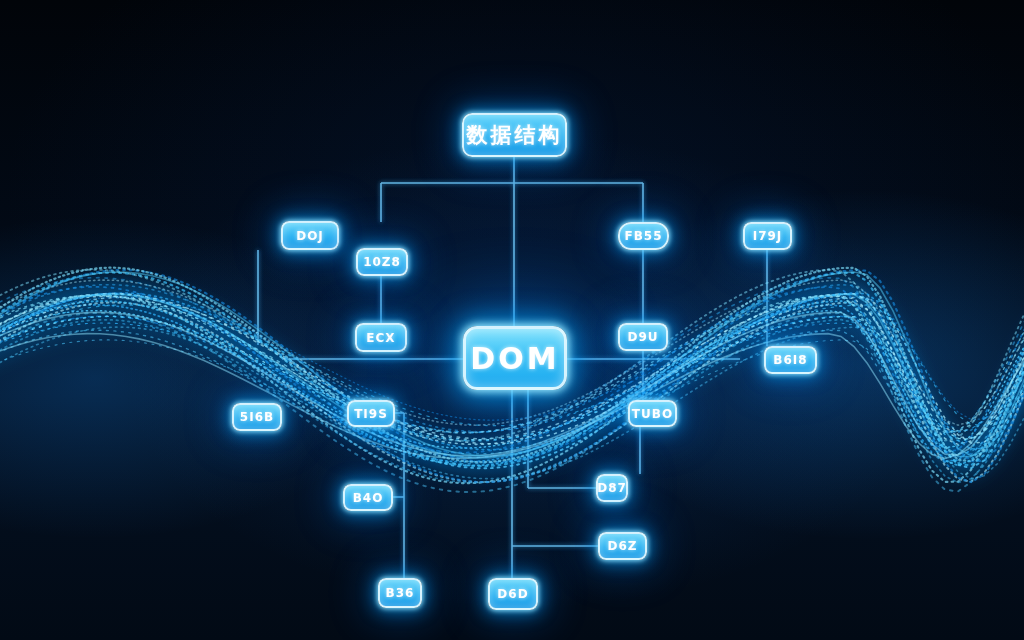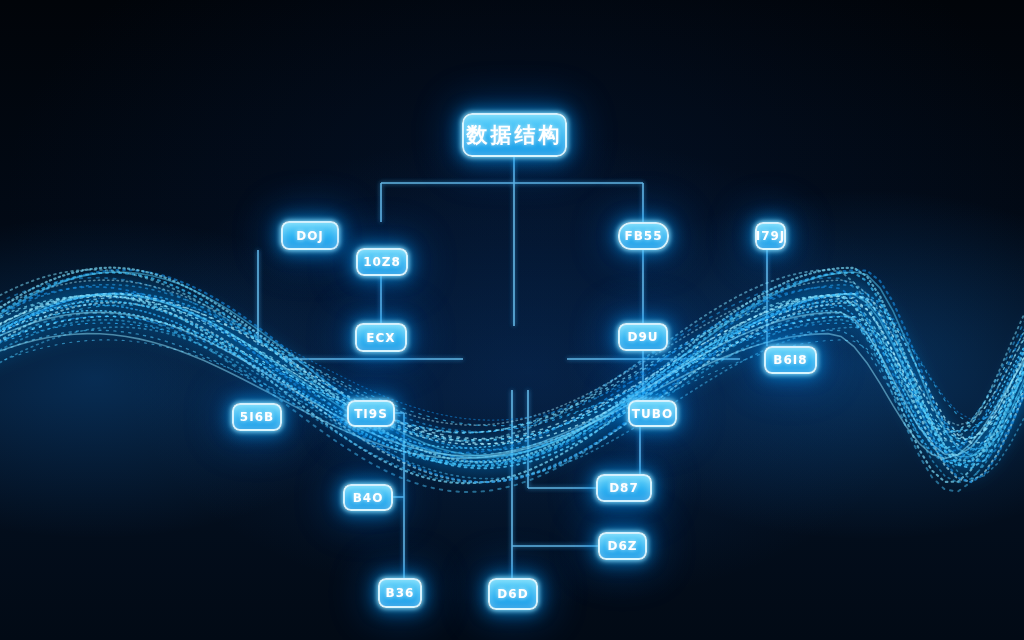--- a/index.html
+++ b/index.html
@@ -121,31 +121,32 @@
         <path d="M-30.0 335.6L-17.0 326.1L-4.0 317.1L9.0 308.6L22.0 300.9L35.0 293.9L48.0 287.7L61.0 282.5L74.0 278.3L87.0 275.1L100.0 273.0L113.0 272.0L126.0 272.2L139.0 273.4L152.0 275.8L165.0 279.2L178.0 283.6L191.0 289.1L204.0 295.4L217.0 302.6L230.0 310.5L243.0 319.1L256.0 328.2L269.0 337.8L282.0 347.7L295.0 357.8L308.0 367.9L321.0 378.0L334.0 387.9L347.0 397.6L360.0 406.8L373.0 415.5L386.0 423.6L399.0 431.0L412.0 437.5L425.0 443.2L438.0 447.9L451.0 451.5L464.0 454.1L477.0 455.6L490.0 456.0L503.0 455.3L516.0 453.5L529.0 450.5L542.0 446.5L555.0 441.5L568.0 435.6L581.0 428.8L594.0 421.2L607.0 412.9L620.0 404.0L633.0 394.7L646.0 384.9L659.0 374.9L672.0 364.8L685.0 354.6L698.0 344.6L711.0 334.8L724.0 325.4L737.0 316.4L750.0 308.0L763.0 300.3L776.0 293.4L789.0 287.3L802.0 282.2L815.0 278.0L828.0 274.9L841.0 272.9L854.0 272.0L867.0 274.7L880.0 288.1L893.0 310.9L906.0 340.4L919.0 372.8L932.0 404.1L945.0 430.4L958.0 448.4L971.0 455.9L984.0 451.9L997.0 437.0L1010.0 412.9L1023.0 382.7L1036.0 350.2L1049.0 319.4" fill="none" stroke="#53cdfc" stroke-width="1.6" opacity="0.5" stroke-linecap="round"></path>
         <path d="M-30.0 363.3L-17.0 357.6L-4.0 352.4L9.0 347.8L22.0 343.7L35.0 340.3L48.0 337.5L61.0 335.5L74.0 334.2L87.0 333.6L100.0 333.8L113.0 334.8L126.0 336.5L139.0 338.9L152.0 342.0L165.0 345.8L178.0 350.2L191.0 355.2L204.0 360.6L217.0 366.5L230.0 372.7L243.0 379.3L256.0 386.0L269.0 392.8L282.0 399.7L295.0 406.5L308.0 413.3L321.0 419.8L334.0 426.0L347.0 431.8L360.0 437.2L373.0 442.1L386.0 446.5L399.0 450.2L412.0 453.3L425.0 455.7L438.0 457.3L451.0 458.2L464.0 458.4L477.0 457.8L490.0 456.4L503.0 454.3L516.0 451.5L529.0 448.0L542.0 443.9L555.0 439.2L568.0 434.0L581.0 428.3L594.0 422.2L607.0 415.8L620.0 409.1L633.0 402.3L646.0 395.5L659.0 388.6L672.0 381.8L685.0 375.2L698.0 368.9L711.0 362.8L724.0 357.2L737.0 352.1L750.0 347.5L763.0 343.4L776.0 340.0L789.0 337.3L802.0 335.4L815.0 334.1L828.0 333.6L841.0 336.4L854.0 346.5L867.0 362.9L880.0 383.3L893.0 405.3L906.0 426.2L919.0 443.3L932.0 454.5L945.0 458.4L958.0 454.5L971.0 443.3L984.0 426.2L997.0 405.3L1010.0 383.3L1023.0 362.9L1036.0 346.5L1049.0 336.4" fill="none" stroke="#8fe6ff" stroke-width="1.6" opacity="0.5" stroke-linecap="round"></path>
       </g>
   </svg>
 
   <div class="node title" style="left:462px;top:113px;width:105px;height:44px;">数据结构</div>
 
   <div class="node" style="left:233px;top:221px;width:58px;height:29px;margin-left:48px;">DOJ</div>
   <div class="node" style="left:356px;top:222px;width:52px;height:28px;margin-top:26px;">10Z8</div>
   <div class="node" style="left:618px;top:222px;width:51px;height:28px;border-radius:13px;">FB55</div>
-  <div class="node" style="left:743px;top:222px;width:31px;height:28px;margin-left:12px;">I79J</div>
+  <div class="node" style="left:743px;top:222px;width:49px;height:28px;">I79J</div>
 
   <div class="node" style="left:232px;top:363px;width:50px;height:28px;margin-top:40px;">5I6B</div>
   <div class="node" style="left:355px;top:323px;width:52px;height:29px;">ECX</div>
 
+  <div class="node dom" style="left:463px;top:326px;width:104px;height:64px;">DOM</div>
 
   <div class="node" style="left:618px;top:323px;width:50px;height:28px;">D9U</div>
   <div class="node" style="left:764px;top:346px;width:53px;height:28px;">B6I8</div>
 
   <div class="node" style="left:347px;top:400px;width:48px;height:27px;">TI9S</div>
   <div class="node" style="left:628px;top:400px;width:49px;height:27px;">TUBO</div>
 
   <div class="node" style="left:343px;top:484px;width:50px;height:27px;">B4O</div>
-  <div class="node" style="left:596px;top:474px;width:56px;height:28px;">D87</div>
+  <div class="node" style="left:596px;top:474px;width:32px;height:28px;">D87</div>
   <div class="node" style="left:598px;top:532px;width:49px;height:28px;">D6Z</div>
 
   <div class="node" style="left:378px;top:578px;width:44px;height:30px;">B36</div>
   <div class="node" style="left:488px;top:578px;width:50px;height:32px;">D6D</div>
 </div>
 
 </body></html>

